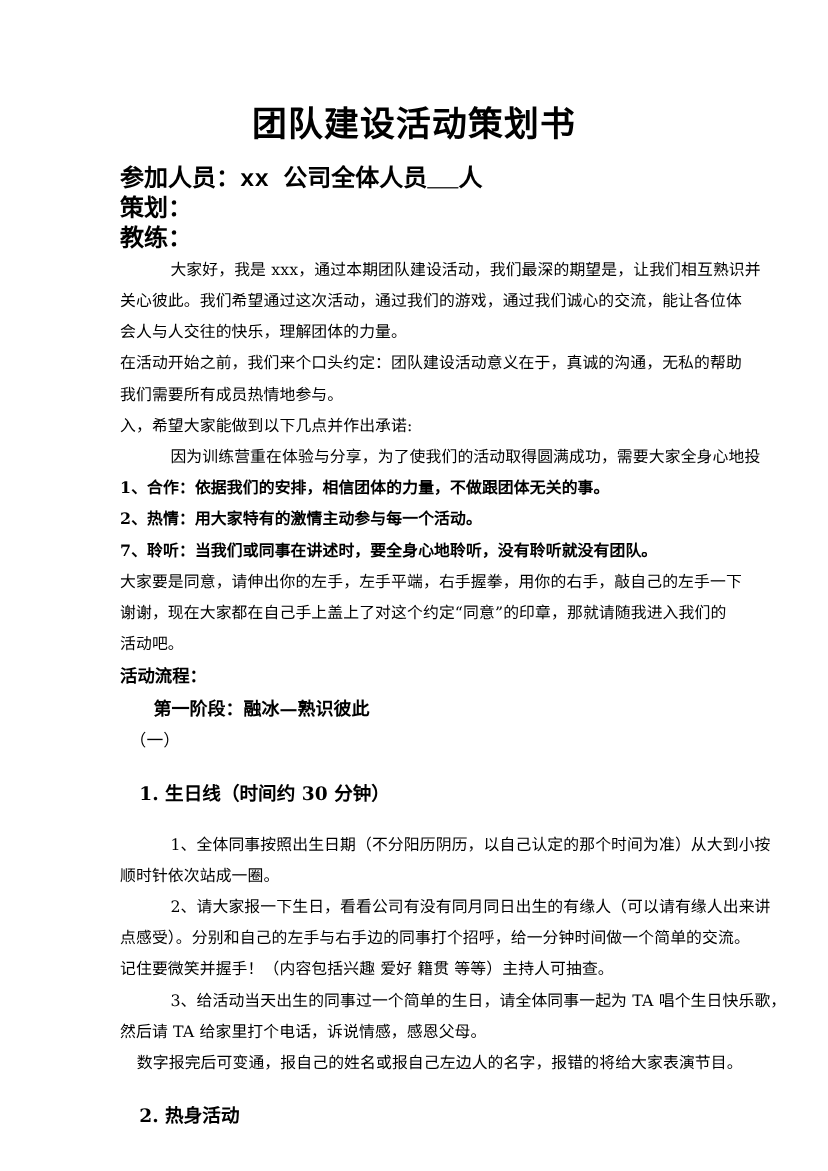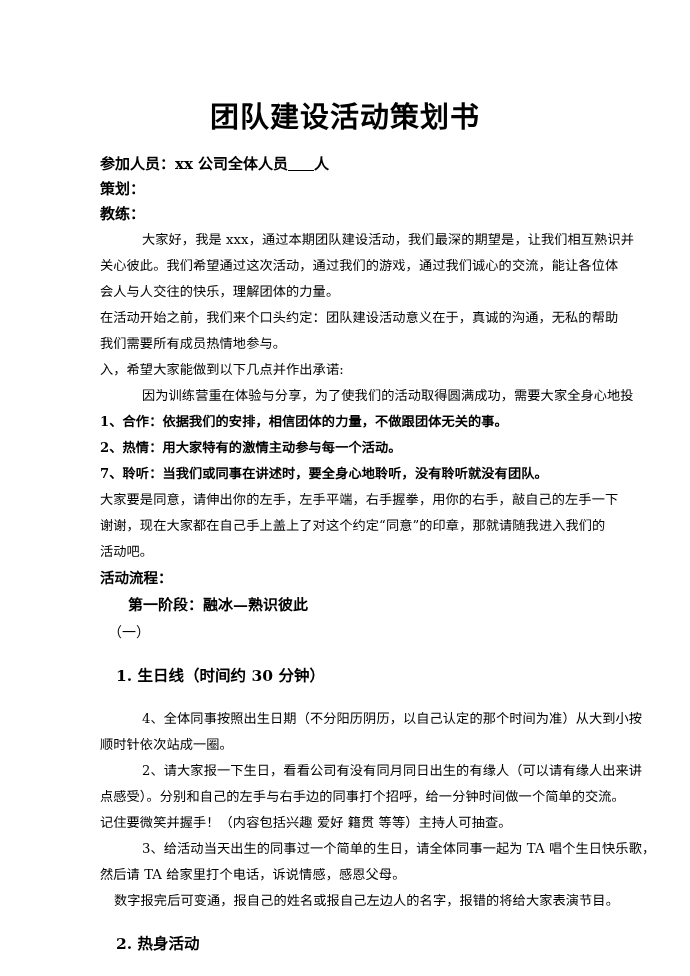--- a/index.html
+++ b/index.html
@@ -25,21 +25,21 @@
     box-sizing: border-box;
     padding: 0 100px 0 100px;
   }
 
   
   .doc-title {
     text-align: center;
     font-size: 29px;
     font-weight: bold;
     letter-spacing: 1px;
-    margin: 16px;
+    margin: 2px;
     padding-top: 83px;
     line-height: 1.25;
     font-family: "DejaVu Serif", "Liberation Serif", serif;
   }
 
   
   .line {
     font-size: 13.2px;
     line-height: 26px;
     margin: 0;
@@ -62,25 +62,26 @@
     padding-left: 14px;
   }
   .indent-3 {
     padding-left: 42px;
   }
 
   .meta-block {
     margin-top: 17px;
   }
   .meta-line {
-    font-size: 15px;
+    font-size: 20px;
     font-weight: bold;
     line-height: 25px;
     margin: 0;
     white-space: nowrap;
+    font-family: Liberation Mono, monospace;
   }
   .underline-blank {
     border-bottom: 1.6px solid #000;
     display: inline-block;
     width: 26px;
     vertical-align: -2px;
   }
 
   .section-head {
     font-size: 14.5px;
@@ -175,21 +176,21 @@
   </div>
 
   <p class="section-head">活动流程：</p>
   <p class="stage-head">第一阶段：融冰—熟识彼此</p>
   <p class="sub-label">（一）</p>
 
   <p class="item-head">1. 生日线（时间约 30 分钟）</p>
 
   <div class="body-block">
     <p class="line justify indent-3">
-        <span>4、全体同事按照出生日期（不分阳历阴历，以自己认定的那个时间为准）</span>
+        <span>1、全体同事按照出生日期（不分阳历阴历，以自己认定的那个时间为准）</span>
         <span>从大到小按</span>
       </p>
     <p class="line">顺时针依次站成一圈。</p>
   </div>
 
   <div class="body-block">
     <p class="line justify indent-3">
         <span>2、请大家报一下生日，看看公司有没有同月同日出生的有缘人（可以请有</span>
         <span>缘人出来讲</span>
       </p>

